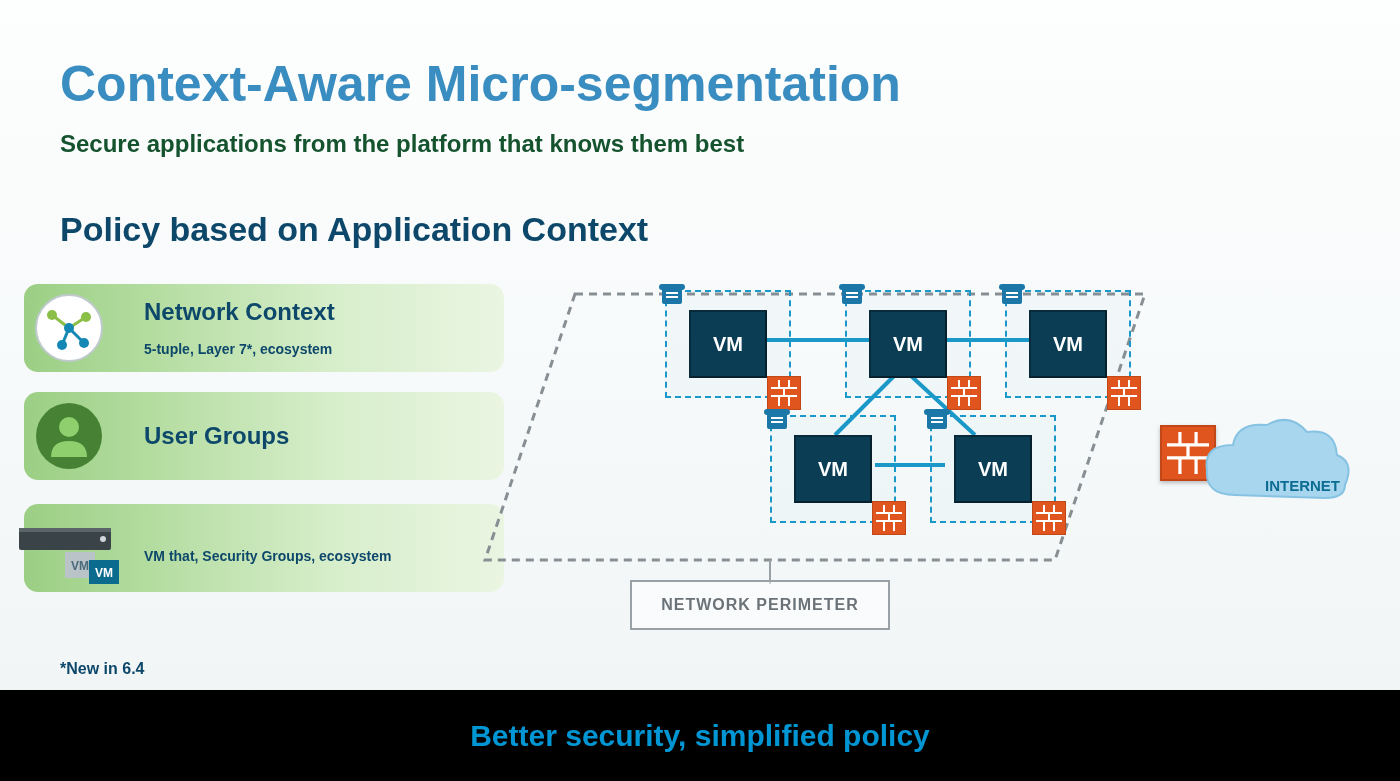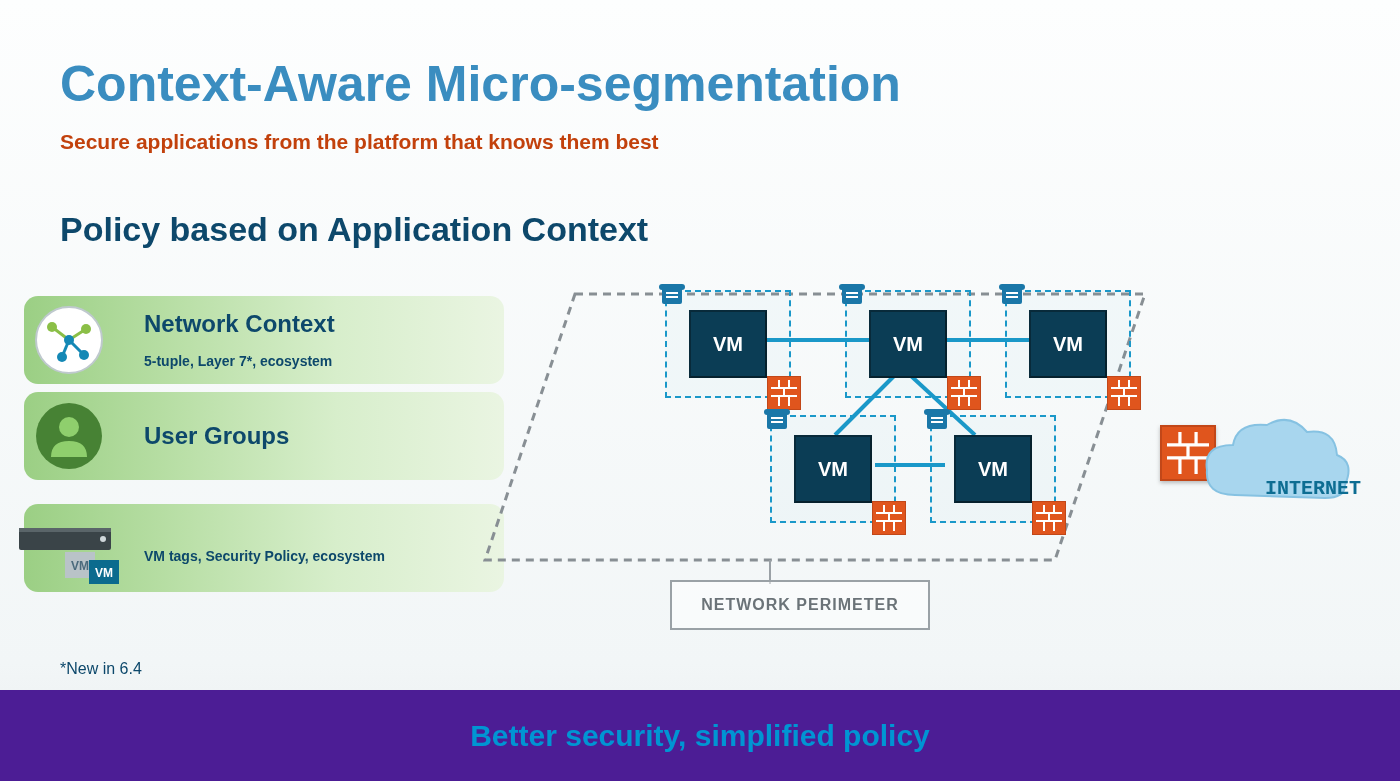--- a/index.html
+++ b/index.html
@@ -16,23 +16,23 @@
     left: 60px;
     top: 55px;
     font-size: 50px;
     font-weight: 700;
     color: #3a8dc0;
   }
   .subtitle {
     position: absolute;
     left: 60px;
     top: 130px;
-    font-size: 21px;
-    font-weight: 700;
-    color: #c2410c;
+    font-size: 24px;
+    font-weight: 700;
+    color: #14532d;
   }
   .section-heading {
     position: absolute;
     left: 60px;
     top: 210px;
     font-size: 34px;
     font-weight: 700;
     color: #0d486b;
   }
 
@@ -60,40 +60,40 @@
     color: #0d486b;
     line-height: 1.1;
   }
   .card-sub {
     font-size: 14px;
     font-weight: 700;
     color: #0d486b;
     margin-top: 16px;
   }
 
-  .card1 { top: 296px; }
+  .card1 { top: 284px; }
   .card2 { top: 392px; }
   .card3 { top: 504px; }
 
   .footnote {
     position: absolute;
     left: 60px;
     top: 660px;
     font-size: 16px;
-    font-weight: 400;
+    font-weight: 700;
     color: #0d486b;
   }
 
   .bottom-bar {
     position: absolute;
     left: 0;
     width: 1400px;
     top: 690px;
     height: 91px;
-    background: #4c1d95;
+    background: #000000;
     display: flex;
     align-items: center;
     justify-content: center;
   }
   .bottom-text {
     font-size: 30px;
     font-weight: 700;
     color: #0095d3;
   }
 
@@ -113,21 +113,20 @@
     height: 50px;
     border: 2px solid #9aa1a6;
     display: flex;
     align-items: center;
     justify-content: center;
     font-size: 16px;
     font-weight: 700;
     color: #6b7378;
     letter-spacing: 1px;
     background: rgba(255,255,255,0.5);
-    margin-left: 40px;
   }
 
   .vm-group {
     position: absolute;
   }
   .vm-outer {
     border: 2px dashed #1a98c9;
     background: rgba(26,152,201,0.03);
     padding: 18px 22px 18px 22px;
     position: relative;
@@ -177,24 +176,23 @@
     display:flex; align-items:center; justify-content:center;
     box-shadow: 0 2px 4px rgba(0,0,0,0.25);
   }
   .big-fw svg { width:42px; height:42px; }
 
   .cloud {
     position: absolute;
   }
   .internet-label {
     position: absolute;
-    font-size: 20px;
+    font-size: 15px;
     font-weight: 700;
     color: #0d6d92;
-    font-family: Liberation Mono, monospace;
   }
 
   .vm-link { stroke:#1a98c9; stroke-width:4; }
 </style>
 </head>
 <body>
 
 <div class="title">Context-Aware Micro-segmentation</div>
 <div class="subtitle">Secure applications from the platform that knows them best</div>
 <div class="section-heading">Policy based on Application Context</div>
@@ -239,21 +237,21 @@
       <rect x="0" y="4" width="92" height="22" rx="2" fill="#3a4448"></rect>
       <rect x="0" y="4" width="92" height="4" fill="#5a6569"></rect>
       <circle cx="84" cy="15" r="3" fill="#cfd7da"></circle>
       <rect x="46" y="28" width="30" height="26" fill="#b9c3c8"></rect>
       <text x="61" y="46" font-size="12" font-weight="700" fill="#4b6a7c" text-anchor="middle">VM</text>
       <rect x="70" y="36" width="30" height="24" fill="#0b6b8e"></rect>
       <text x="85" y="53" font-size="12" font-weight="700" fill="#fff" text-anchor="middle">VM</text>
     </svg>
   </div>
   <div>
-    <div class="card-sub">VM tags, Security Policy, ecosystem</div>
+    <div class="card-sub">VM that, Security Groups, ecosystem</div>
   </div>
 </div>
 
 <div class="footnote">*New in 6.4</div>
 
 <div class="bottom-bar">
   <div class="bottom-text">Better security, simplified policy</div>
 </div>
 
 <div class="diagram">

